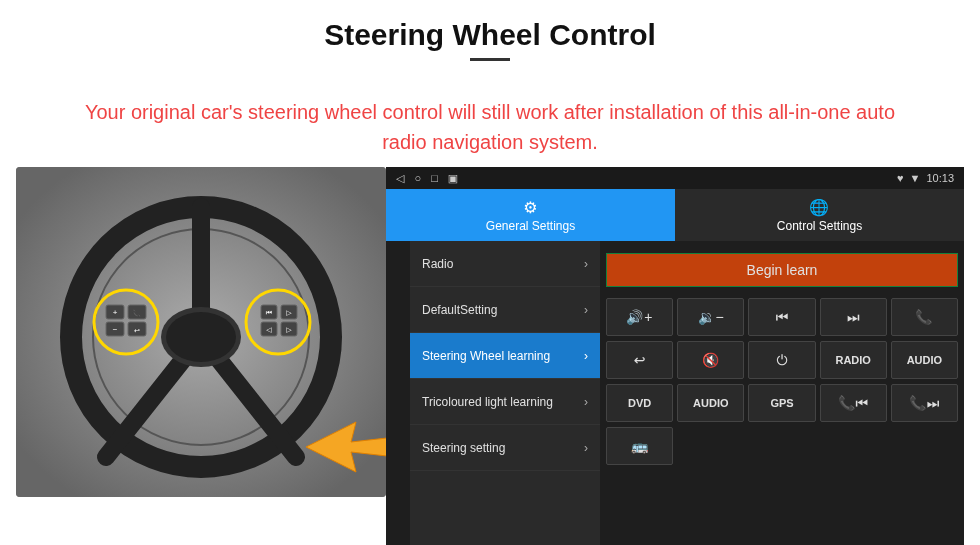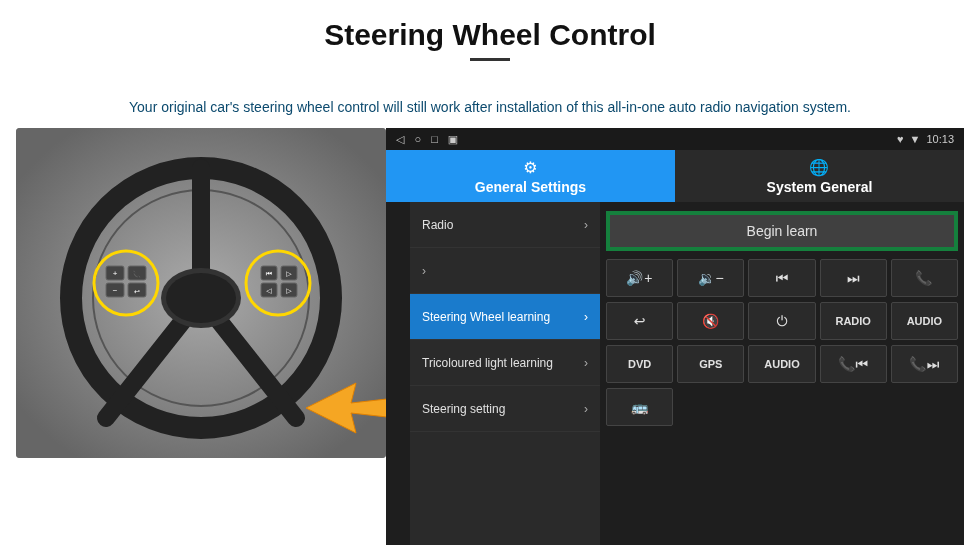--- a/index.html
+++ b/index.html
@@ -34,22 +34,22 @@
     }
 
     .title-divider {
       width: 40px;
       height: 3px;
       background: #333;
       margin: 0 auto 10px;
     }
 
     .subtitle-text {
-      font-size: 14px;
-      color: #0c4a6e;
+      font-size: 20px;
+      color: #ef4444;
       line-height: 1.5;
       margin-top: 36px;
     }
 
     .content-area {
       display: flex;
       width: 100%;
       flex: 1;
       padding: 0 16px;
       gap: 0;
@@ -127,23 +127,22 @@
     .tab-item.inactive {
       background: #2a2a2a;
     }
 
     .tab-icon {
       font-size: 16px;
       color: #fff;
     }
 
     .tab-label {
-      font-size: 14px;
+      font-size: 12px;
       color: #fff;
-      font-weight: bold;
     }
 
     
     .ui-body {
       display: flex;
       flex: 1;
       background: #1e1e1e;
       padding-left: 24px;
     }
 
@@ -196,22 +195,22 @@
     }
 
     .begin-learn-row {
       display: flex;
       justify-content: center;
       align-items: center;
       height: 46px;
     }
 
     .begin-learn-btn {
-      background: #404040;
-      border: 4px solid #15803d;
+      background: #c2410c;
+      border: 1px solid #15803d;
       color: #e0e0e0;
       font-size: 14px;
       padding: 8px 30px;
       cursor: pointer;
       width: 100%;
       text-align: center;
     }
 
     .control-grid {
       display: grid;
@@ -318,32 +317,33 @@
         </div>
       </div>
 
       <div class="tab-bar">
         <div class="tab-item active">
           <span class="tab-icon">⚙</span>
           <span class="tab-label">General Settings</span>
         </div>
         <div class="tab-item inactive">
           <span class="tab-icon">🌐</span>
-          <span class="tab-label">System General</span>
+          <span class="tab-label">Control Settings</span>
         </div>
       </div>
 
       <div class="ui-body">
 
         <div class="menu-list">
           <div class="menu-item">
             <span class="menu-item-label">Radio</span>
             <span class="chevron">›</span>
           </div>
           <div class="menu-item">
+            <span class="menu-item-label">DefaultSetting</span>
             <span class="chevron">›</span>
           </div>
           <div class="menu-item active">
             <span class="menu-item-label">Steering Wheel learning</span>
             <span class="chevron">›</span>
           </div>
           <div class="menu-item">
             <span class="menu-item-label">Tricoloured light learning</span>
             <span class="chevron">›</span>
           </div>
@@ -393,24 +393,24 @@
             <button class="ctrl-btn">
               <span class="ctrl-btn-text">AUDIO</span>
             </button>
           </div>
 
           <div class="control-grid">
             <button class="ctrl-btn">
               <span class="ctrl-btn-text">DVD</span>
             </button>
             <button class="ctrl-btn">
+              <span class="ctrl-btn-text">AUDIO</span>
+            </button>
+            <button class="ctrl-btn">
               <span class="ctrl-btn-text">GPS</span>
-            </button>
-            <button class="ctrl-btn">
-              <span class="ctrl-btn-text">AUDIO</span>
             </button>
             <button class="ctrl-btn">
               <span class="icon-sym">📞⏮</span>
             </button>
             <button class="ctrl-btn">
               <span class="icon-sym">📞⏭</span>
             </button>
           </div>
 
           <div class="control-grid">

